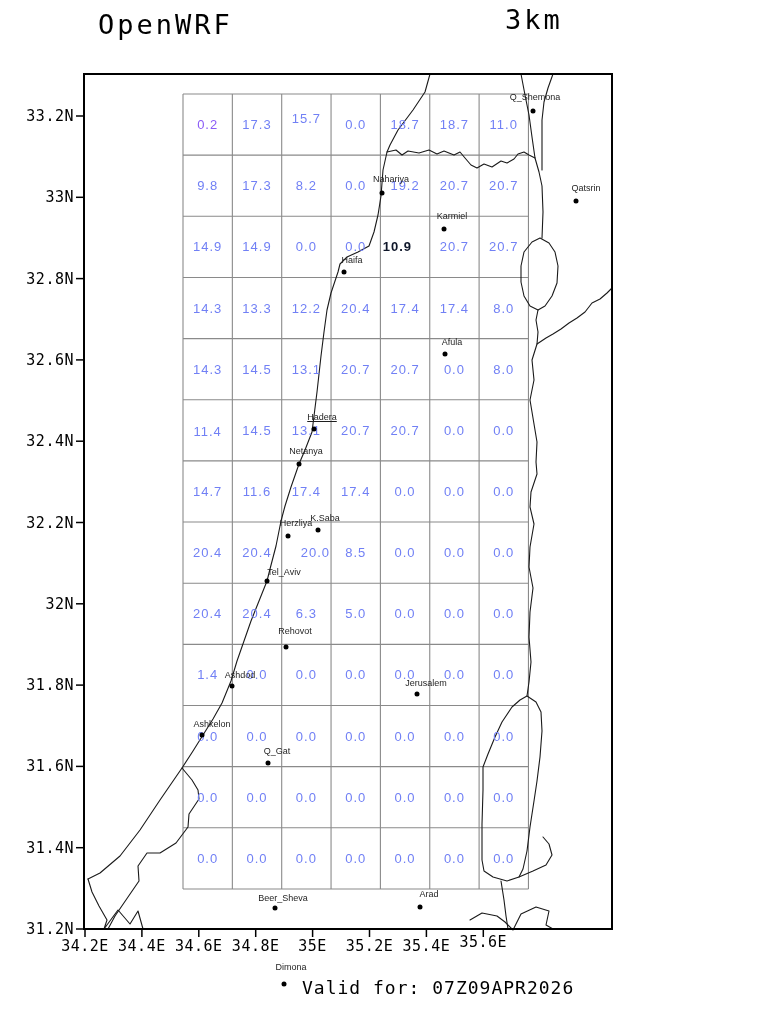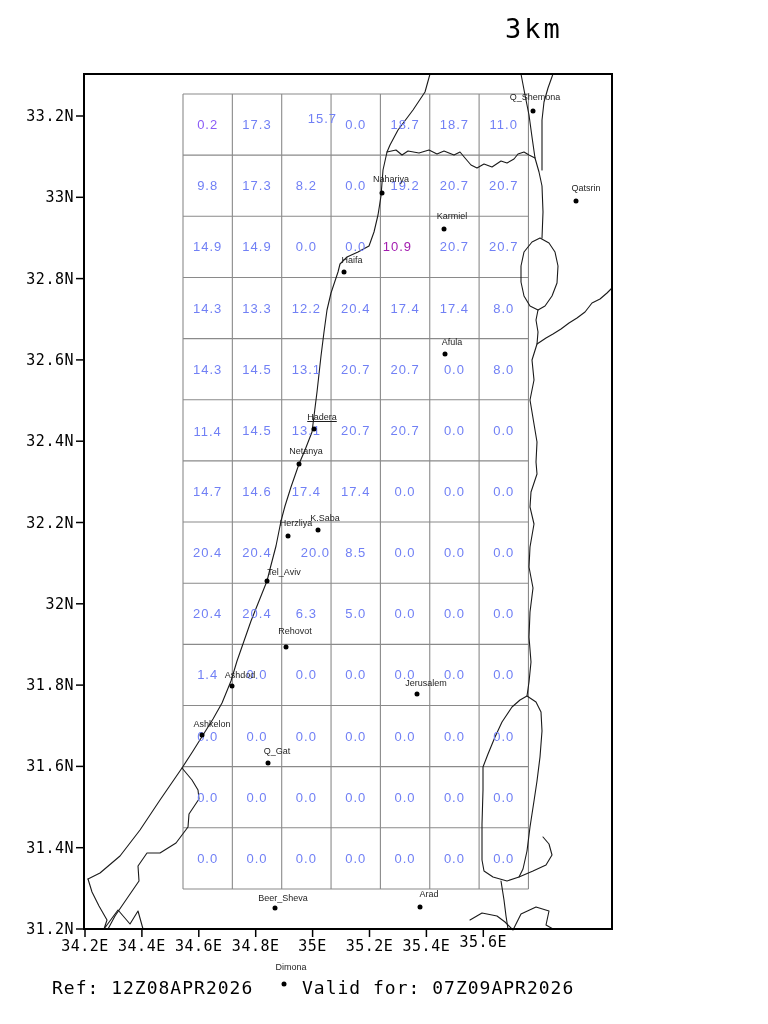--- a/index.html
+++ b/index.html
@@ -18,21 +18,22 @@
   .city-dot{width:5px;height:5px;border-radius:50%;background:#000;transform:translate(-50%,-50%);}
   .footer-text{font-size:18px;letter-spacing:1px;line-height:1.2;white-space:pre;}
   svg .geo{fill:none;stroke:#1a1a1a;stroke-width:1.1;stroke-linejoin:round;stroke-linecap:round;}
   svg .frame{fill:none;stroke:#000;stroke-width:2;}
 </style>
 </head>
 <body>
 
 <div class="page">
 
-  <div class="abs title-text" style="left:505px;top:15px;text-align:right;">3km</div>
+  <div class="abs title-text" style="left:98px;top:11px;">OpenWRF</div>
+  <div class="abs title-text" style="left:505px;top:6px;text-align:right;">3km</div>
 
   <svg id="map-svg" class="abs" style="left:0;top:0;" width="768" height="1024" viewBox="0 0 768 1024">
     <g id="grid-lines">
         <line x1="183" y1="94" x2="183" y2="888.9499999999999" stroke="#8a8a8a" stroke-width="1.1"></line>
         <line x1="232.35" y1="94" x2="232.35" y2="888.9499999999999" stroke="#8a8a8a" stroke-width="1.1"></line>
         <line x1="281.7" y1="94" x2="281.7" y2="888.9499999999999" stroke="#8a8a8a" stroke-width="1.1"></line>
         <line x1="331.05" y1="94" x2="331.05" y2="888.9499999999999" stroke="#8a8a8a" stroke-width="1.1"></line>
         <line x1="380.4" y1="94" x2="380.4" y2="888.9499999999999" stroke="#8a8a8a" stroke-width="1.1"></line>
         <line x1="429.75" y1="94" x2="429.75" y2="888.9499999999999" stroke="#8a8a8a" stroke-width="1.1"></line>
         <line x1="479.1" y1="94" x2="479.1" y2="888.9499999999999" stroke="#8a8a8a" stroke-width="1.1"></line>
@@ -106,37 +107,37 @@
       <div class="abs tick-label xtick" style="left: 53px; top: 937px;">34.2E</div>
       <div class="abs tick-label xtick" style="left: 109.9px; top: 937px;">34.4E</div>
       <div class="abs tick-label xtick" style="left: 166.8px; top: 937px;">34.6E</div>
       <div class="abs tick-label xtick" style="left: 223.7px; top: 937px;">34.8E</div>
       <div class="abs tick-label xtick" style="left: 280.6px; top: 937px;">35E</div>
       <div class="abs tick-label xtick" style="left: 337.5px; top: 937px;">35.2E</div>
       <div class="abs tick-label xtick" style="left: 394.4px; top: 937px;">35.4E</div>
       <div class="abs tick-label xtick" style="left: 451.3px; top: 933px;">35.6E</div>
       <div class="abs cell-value" style="left: 183px; top: 94px; width: 49.35px; height: 61.15px; color: #8b5cf6;">0.2</div>
       <div class="abs cell-value" style="left: 232.35px; top: 94px; width: 49.35px; height: 61.15px; color: rgb(113, 128, 245);">17.3</div>
-      <div class="abs cell-value" style="left: 281.7px; top: 94px; width: 49.35px; height: 48px; color: rgb(113, 128, 245); padding-left: 16px;">15.7</div>
+      <div class="abs cell-value" style="left: 281.7px; top: 94px; width: 49.35px; height: 48px; color: rgb(113, 128, 245);">15.7</div>
       <div class="abs cell-value" style="left: 331.05px; top: 94px; width: 49.35px; height: 61.15px; color: rgb(113, 128, 245);">0.0</div>
       <div class="abs cell-value" style="left: 380.4px; top: 94px; width: 49.35px; height: 61.15px; color: rgb(113, 128, 245);">18.7</div>
       <div class="abs cell-value" style="left: 429.75px; top: 94px; width: 49.35px; height: 61.15px; color: rgb(113, 128, 245);">18.7</div>
       <div class="abs cell-value" style="left: 479.1px; top: 94px; width: 49.35px; height: 61.15px; color: rgb(113, 128, 245);">11.0</div>
       <div class="abs cell-value" style="left: 183px; top: 155.15px; width: 49.35px; height: 61.15px; color: rgb(113, 128, 245);">9.8</div>
       <div class="abs cell-value" style="left: 232.35px; top: 155.15px; width: 49.35px; height: 61.15px; color: rgb(113, 128, 245);">17.3</div>
       <div class="abs cell-value" style="left: 281.7px; top: 155.15px; width: 49.35px; height: 61.15px; color: rgb(113, 128, 245);">8.2</div>
       <div class="abs cell-value" style="left: 331.05px; top: 155.15px; width: 49.35px; height: 61.15px; color: rgb(113, 128, 245);">0.0</div>
       <div class="abs cell-value" style="left: 380.4px; top: 155.15px; width: 49.35px; height: 61.15px; color: rgb(113, 128, 245);">19.2</div>
       <div class="abs cell-value" style="left: 429.75px; top: 155.15px; width: 49.35px; height: 61.15px; color: rgb(113, 128, 245);">20.7</div>
       <div class="abs cell-value" style="left: 479.1px; top: 155.15px; width: 49.35px; height: 61.15px; color: rgb(113, 128, 245);">20.7</div>
       <div class="abs cell-value" style="left: 183px; top: 216.3px; width: 49.35px; height: 61.15px; color: rgb(113, 128, 245);">14.9</div>
       <div class="abs cell-value" style="left: 232.35px; top: 216.3px; width: 49.35px; height: 61.15px; color: rgb(113, 128, 245);">14.9</div>
       <div class="abs cell-value" style="left: 281.7px; top: 216.3px; width: 49.35px; height: 61.15px; color: rgb(113, 128, 245);">0.0</div>
       <div class="abs cell-value" style="left: 331.05px; top: 216.3px; width: 49.35px; height: 61.15px; color: rgb(113, 128, 245);">0.0</div>
-      <div class="abs cell-value" style="left: 380.4px; top: 216.3px; width: 34px; height: 61.15px; color: #a21caf;">10.9</div>
+      <div class="abs cell-value" style="left: 380.4px; top: 216.3px; width: 34px; height: 61.15px; color: #0f172a; font-weight: bold;">10.9</div>
       <div class="abs cell-value" style="left: 429.75px; top: 216.3px; width: 49.35px; height: 61.15px; color: rgb(113, 128, 245);">20.7</div>
       <div class="abs cell-value" style="left: 479.1px; top: 216.3px; width: 49.35px; height: 61.15px; color: rgb(113, 128, 245);">20.7</div>
       <div class="abs cell-value" style="left: 183px; top: 277.45px; width: 49.35px; height: 61.15px; color: rgb(113, 128, 245);">14.3</div>
       <div class="abs cell-value" style="left: 232.35px; top: 277.45px; width: 49.35px; height: 61.15px; color: rgb(113, 128, 245);">13.3</div>
       <div class="abs cell-value" style="left: 281.7px; top: 277.45px; width: 49.35px; height: 61.15px; color: rgb(113, 128, 245);">12.2</div>
       <div class="abs cell-value" style="left: 331.05px; top: 277.45px; width: 49.35px; height: 61.15px; color: rgb(113, 128, 245);">20.4</div>
       <div class="abs cell-value" style="left: 380.4px; top: 277.45px; width: 49.35px; height: 61.15px; color: rgb(113, 128, 245);">17.4</div>
       <div class="abs cell-value" style="left: 429.75px; top: 277.45px; width: 49.35px; height: 61.15px; color: rgb(113, 128, 245);">17.4</div>
       <div class="abs cell-value" style="left: 479.1px; top: 277.45px; width: 49.35px; height: 61.15px; color: rgb(113, 128, 245);">8.0</div>
       <div class="abs cell-value" style="left: 183px; top: 338.6px; width: 49.35px; height: 61.15px; color: rgb(113, 128, 245);">14.3</div>
@@ -147,21 +148,21 @@
       <div class="abs cell-value" style="left: 429.75px; top: 338.6px; width: 49.35px; height: 61.15px; color: rgb(113, 128, 245);">0.0</div>
       <div class="abs cell-value" style="left: 479.1px; top: 338.6px; width: 49.35px; height: 61.15px; color: rgb(113, 128, 245);">8.0</div>
       <div class="abs cell-value" style="left: 183px; top: 399.75px; width: 49.35px; height: 63px; color: rgb(113, 128, 245);">11.4</div>
       <div class="abs cell-value" style="left: 232.35px; top: 399.75px; width: 49.35px; height: 61.15px; color: rgb(113, 128, 245);">14.5</div>
       <div class="abs cell-value" style="left: 281.7px; top: 399.75px; width: 49.35px; height: 61.15px; color: rgb(113, 128, 245);">13.1</div>
       <div class="abs cell-value" style="left: 331.05px; top: 399.75px; width: 49.35px; height: 61.15px; color: rgb(113, 128, 245);">20.7</div>
       <div class="abs cell-value" style="left: 380.4px; top: 399.75px; width: 49.35px; height: 61.15px; color: rgb(113, 128, 245);">20.7</div>
       <div class="abs cell-value" style="left: 429.75px; top: 399.75px; width: 49.35px; height: 61.15px; color: rgb(113, 128, 245);">0.0</div>
       <div class="abs cell-value" style="left: 479.1px; top: 399.75px; width: 49.35px; height: 61.15px; color: rgb(113, 128, 245);">0.0</div>
       <div class="abs cell-value" style="left: 183px; top: 460.9px; width: 49.35px; height: 61.15px; color: rgb(113, 128, 245);">14.7</div>
-      <div class="abs cell-value" style="left: 232.35px; top: 460.9px; width: 49.35px; height: 61.15px; color: rgb(113, 128, 245);">14.6</div>
+      <div class="abs cell-value" style="left: 232.35px; top: 460.9px; width: 49.35px; height: 61.15px; color: rgb(113, 128, 245);">11.6</div>
       <div class="abs cell-value" style="left: 281.7px; top: 460.9px; width: 49.35px; height: 61.15px; color: rgb(113, 128, 245);">17.4</div>
       <div class="abs cell-value" style="left: 331.05px; top: 460.9px; width: 49.35px; height: 61.15px; color: rgb(113, 128, 245);">17.4</div>
       <div class="abs cell-value" style="left: 380.4px; top: 460.9px; width: 49.35px; height: 61.15px; color: rgb(113, 128, 245);">0.0</div>
       <div class="abs cell-value" style="left: 429.75px; top: 460.9px; width: 49.35px; height: 61.15px; color: rgb(113, 128, 245);">0.0</div>
       <div class="abs cell-value" style="left: 479.1px; top: 460.9px; width: 49.35px; height: 61.15px; color: rgb(113, 128, 245);">0.0</div>
       <div class="abs cell-value" style="left: 183px; top: 522.05px; width: 49.35px; height: 61.15px; color: rgb(113, 128, 245);">20.4</div>
       <div class="abs cell-value" style="left: 232.35px; top: 522.05px; width: 49.35px; height: 61.15px; color: rgb(113, 128, 245);">20.4</div>
       <div class="abs cell-value" style="left: 281.7px; top: 522.05px; width: 49.35px; height: 61.15px; color: rgb(113, 128, 245); padding-left: 9px;">20.0</div>
       <div class="abs cell-value" style="left: 331.05px; top: 522.05px; width: 49.35px; height: 61.15px; color: rgb(113, 128, 245);">8.5</div>
       <div class="abs cell-value" style="left: 380.4px; top: 522.05px; width: 49.35px; height: 61.15px; color: rgb(113, 128, 245);">0.0</div>
@@ -235,16 +236,15 @@
       <div class="abs city-dot" style="left: 286px; top: 647px;"></div>
       <div class="abs city-dot" style="left: 232px; top: 686px;"></div>
       <div class="abs city-dot" style="left: 417px; top: 694px;"></div>
       <div class="abs city-dot" style="left: 202px; top: 735px;"></div>
       <div class="abs city-dot" style="left: 268px; top: 763px;"></div>
       <div class="abs city-dot" style="left: 275px; top: 908px;"></div>
       <div class="abs city-dot" style="left: 420px; top: 907px;"></div>
       <div class="abs city-dot" style="left: 284px; top: 984px;"></div>
     </div>
 
-  <div class="abs footer-text" style="left:52px;top:977px;">Ref: 12Z08APR2026</div>
   <div class="abs footer-text" style="left:302px;top:977px;">Valid for: 07Z09APR2026</div>
 
 </div>
 
 </body></html>

